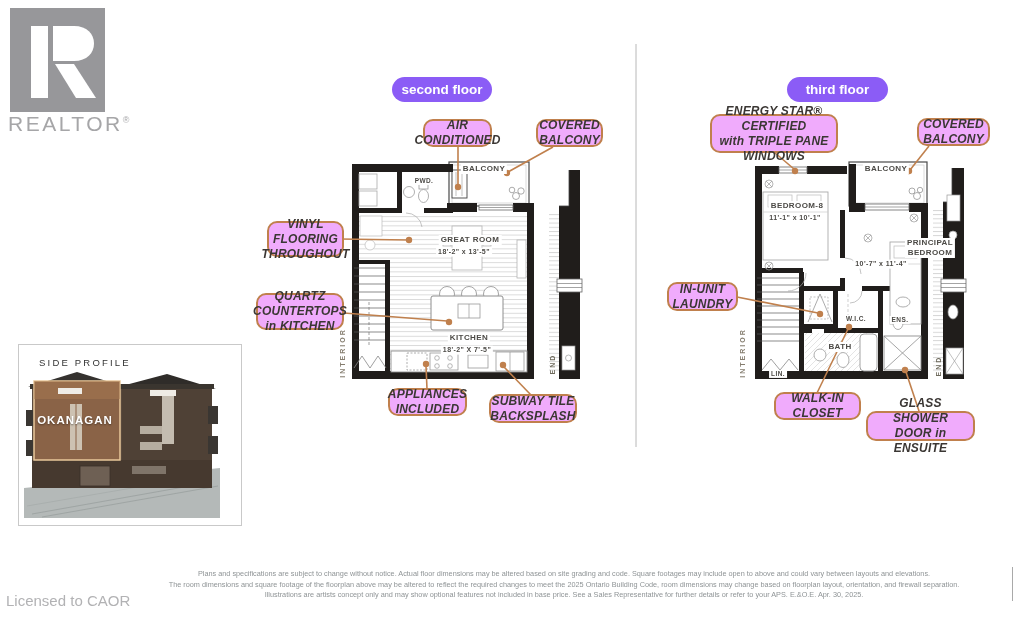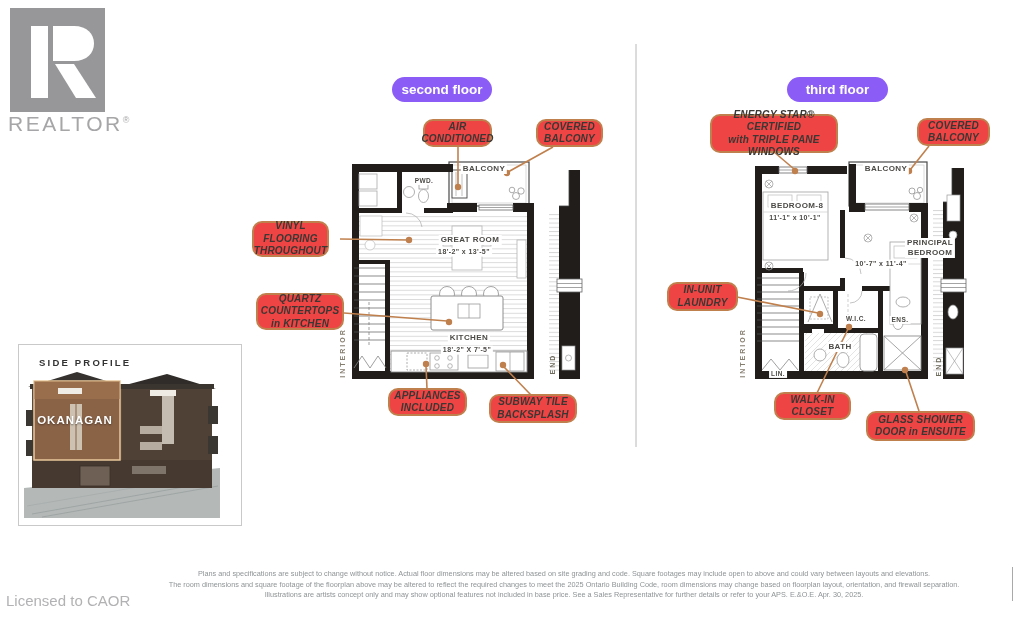--- a/index.html
+++ b/index.html
@@ -7,38 +7,38 @@
          font-family:"Liberation Sans",sans-serif;}
   
   .logo-box{position:absolute;left:10px;top:8px;width:95px;height:104px;background:#97979a;}
   .logo-word{position:absolute;left:8px;top:112px;width:120px;font-size:21px;letter-spacing:2.5px;
              color:#a6a6a8;font-weight:400;}
   .logo-word sup{font-size:9px;letter-spacing:0;}
   
   .badge{position:absolute;background:#8b5cf6;border-radius:13px;color:#ffffff;
          font-weight:bold;font-size:13.5px;text-align:center;line-height:25px;height:25px;}
   
-  .callout{position:absolute;background:#ef4444;border:2px solid #c0804d;border-radius:10px;
+  .callout{position:absolute;background:#f0abfc;border:2px solid #c0804d;border-radius:10px;
            display:flex;align-items:center;justify-content:center;text-align:center;
-           font-style:italic;font-weight:bold;font-size:10px;line-height:1.25;color:#3b3734;
+           font-style:italic;font-weight:bold;font-size:12px;line-height:1.25;color:#3b3734;
            white-space:pre-line;letter-spacing:0.2px;box-sizing:border-box;padding:2px 4px;z-index:5;}
   
   .plan-label{position:absolute;transform:translate(-50%,-50%);font-weight:bold;color:#4c4a46;
               background:#ffffff;white-space:pre-line;text-align:center;line-height:1.25;
               letter-spacing:0.4px;padding:0 2px;z-index:3;}
   .room-name{font-size:8px;}
   .room-dims{font-size:7px;font-weight:bold;}
   .tiny-label{font-size:6.5px;}
   .vert-label{position:absolute;transform:translate(-50%,-50%) rotate(-90deg);font-weight:bold;
               letter-spacing:2px;font-size:7px;color:#857d6f;background:transparent;z-index:3;}
   .end-label{color:#6f6b5d;}
   
   .side-profile{position:absolute;left:18px;top:344px;width:224px;height:182px;
                 border:1px solid #c9c9c9;background:#fff;box-sizing:border-box;}
-  .side-profile-title{position:absolute;left:20px;top:12px;font-size:9.5px;font-weight:bold;
+  .side-profile-title{position:absolute;left:20px;top:12px;font-size:9.5px;font-weight:normal;
                       letter-spacing:2.2px;color:#333333;}
   .model-name{position:absolute;left:75px;top:420px;transform:translate(-50%,-50%);
               color:#ffffff;font-weight:bold;font-size:11.5px;letter-spacing:1px;z-index:4;
               text-shadow:0 1px 2px rgba(0,0,0,.45);}
   
   .disclaimer{position:absolute;left:120px;top:569px;width:888px;text-align:center;
               font-size:7.3px;line-height:10.5px;color:#8f9496;}
   .footer-tick{position:absolute;left:1012px;top:567px;width:1px;height:34px;background:#a9a9a9;}
   .licensed{position:absolute;left:6px;top:592px;font-size:15px;color:#b2b2b4;}
   svg{position:absolute;left:0;top:0;z-index:1;}
@@ -328,39 +328,39 @@
   <div class="plan-label tiny-label" style="left:900px;top:320px;">ENS.</div>
   <div class="plan-label room-name" style="left:840px;top:347px;">BATH</div>
   <div class="plan-label tiny-label" style="left:778px;top:374px;">LIN.</div>
   <div class="vert-label" style="left:742px;top:353px;">INTERIOR</div>
   <div class="vert-label end-label" style="left:938px;top:366px;">END</div>
 
   <div class="callout" style="left:423px;top:119px;width:69px;height:28px;">AIR
 CONDITIONED</div>
   <div class="callout" style="left:536px;top:119px;width:67px;height:28px;">COVERED
 BALCONY</div>
-  <div class="callout" style="left:252px;top:221px;width:77px;height:36px;">VINYL
+  <div class="callout" style="left:267px;top:221px;width:77px;height:36px;">VINYL
 FLOORING
 THROUGHOUT</div>
   <div class="callout" style="left:256px;top:293px;width:88px;height:37px;">QUARTZ
 COUNTERTOPS
 in KITCHEN</div>
   <div class="callout" style="left:388px;top:388px;width:79px;height:28px;">APPLIANCES
 INCLUDED</div>
   <div class="callout" style="left:489px;top:394px;width:88px;height:29px;">SUBWAY TILE
 BACKSPLASH</div>
 
   <div class="callout" style="left:710px;top:114px;width:128px;height:39px;">ENERGY STAR® CERTIFIED
 with TRIPLE PANE
 WINDOWS</div>
   <div class="callout" style="left:917px;top:118px;width:73px;height:28px;">COVERED
 BALCONY</div>
   <div class="callout" style="left:667px;top:282px;width:71px;height:29px;">IN-UNIT
 LAUNDRY</div>
-  <div class="callout" style="left:774px;top:392px;width:77px;height:28px;">WALK-IN
+  <div class="callout" style="left:774px;top:392px;width:87px;height:28px;">WALK-IN
 CLOSET</div>
   <div class="callout" style="left:866px;top:411px;width:109px;height:30px;">GLASS SHOWER
 DOOR in ENSUITE</div>
 
   <div class="side-profile">
     <div class="side-profile-title">SIDE PROFILE</div>
   </div>
   <svg width="200" height="155" viewBox="0 0 200 155" style="left:22px;top:366px;z-index:2;">
 
     <polygon points="2,122 198,102 198,152 2,152" fill="#b4b9b8"></polygon>

